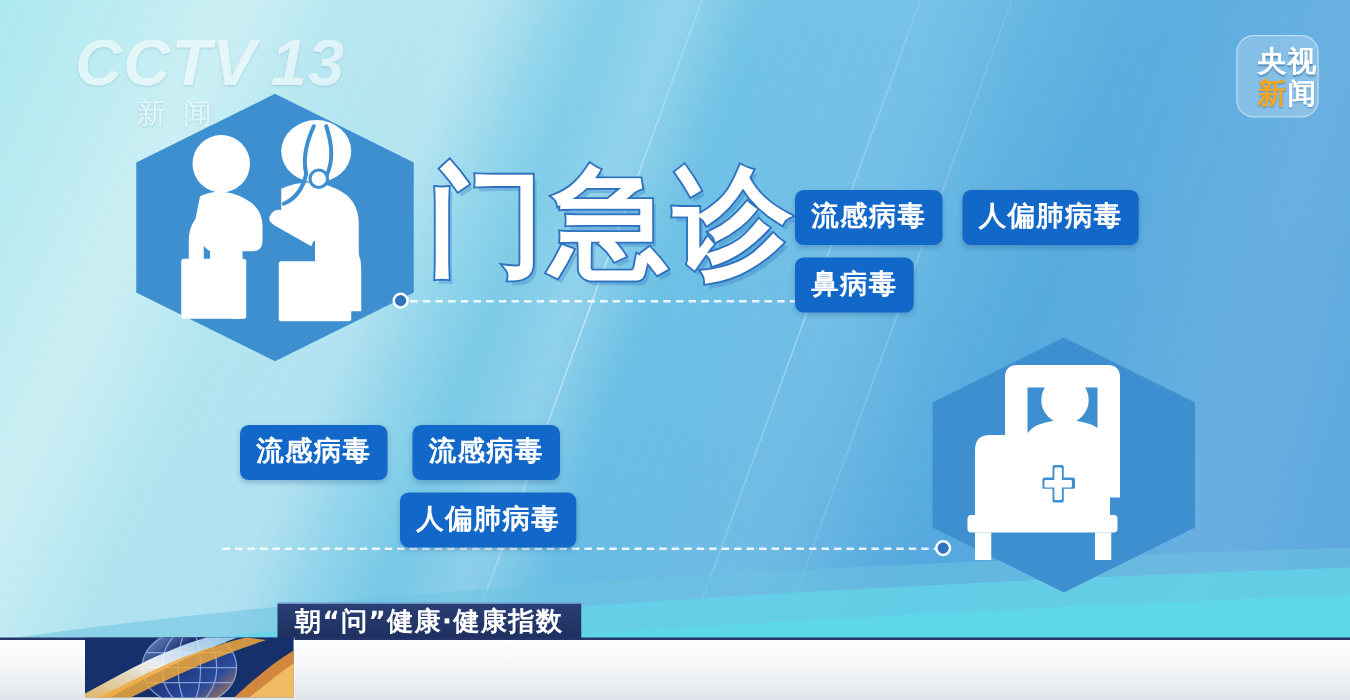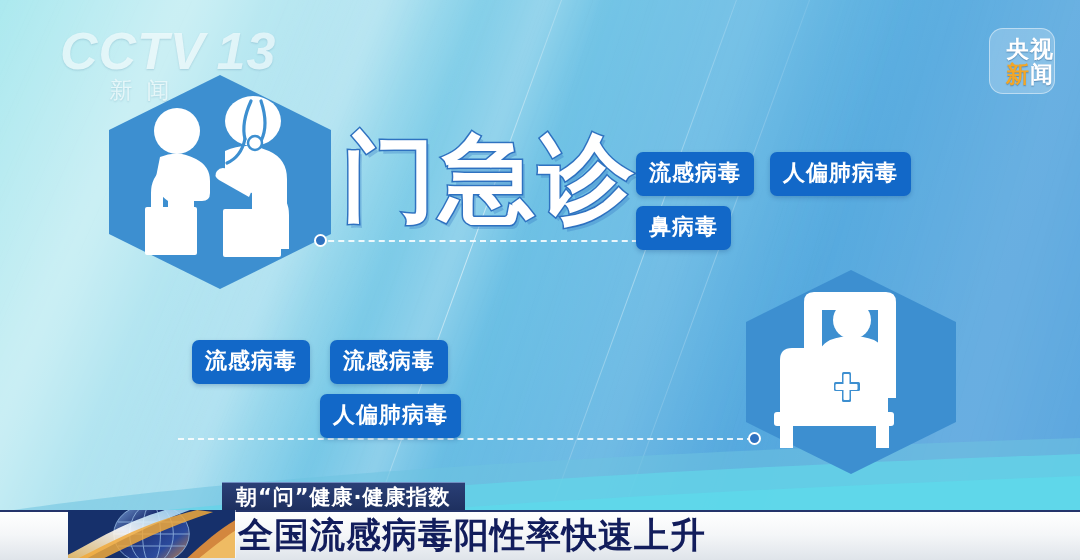--- a/index.html
+++ b/index.html
@@ -336,17 +336,16 @@
           <ellipse cx="84" cy="24" rx="9" ry="30"></ellipse>
           <path d="M46 24 L122 24"></path>
           <path d="M50 12 L118 12"></path>
           <path d="M50 36 L118 36"></path>
         </g>
         <path d="M-10 50 C30 30 60 8 120 -6 L140 -6 C80 14 44 36 8 54 Z" fill="url(#gsw)" opacity=".9"></path>
         <path d="M-10 58 C34 38 70 14 130 0 L146 2 C90 20 50 42 12 60 Z" fill="#f0a93c" opacity=".85"></path>
         <path d="M120 48 C140 30 156 16 176 6 L176 48 Z" fill="#e8913a" opacity=".9"></path>
         <path d="M132 48 C150 34 164 22 176 16 L176 48 Z" fill="#f6c86d" opacity=".8"></path>
       </svg>
-      <div id="headline-text">全国流感病毒阳性率快速上升</div>
     </div>
   </div>
 
 </div>
 
 </body></html>

